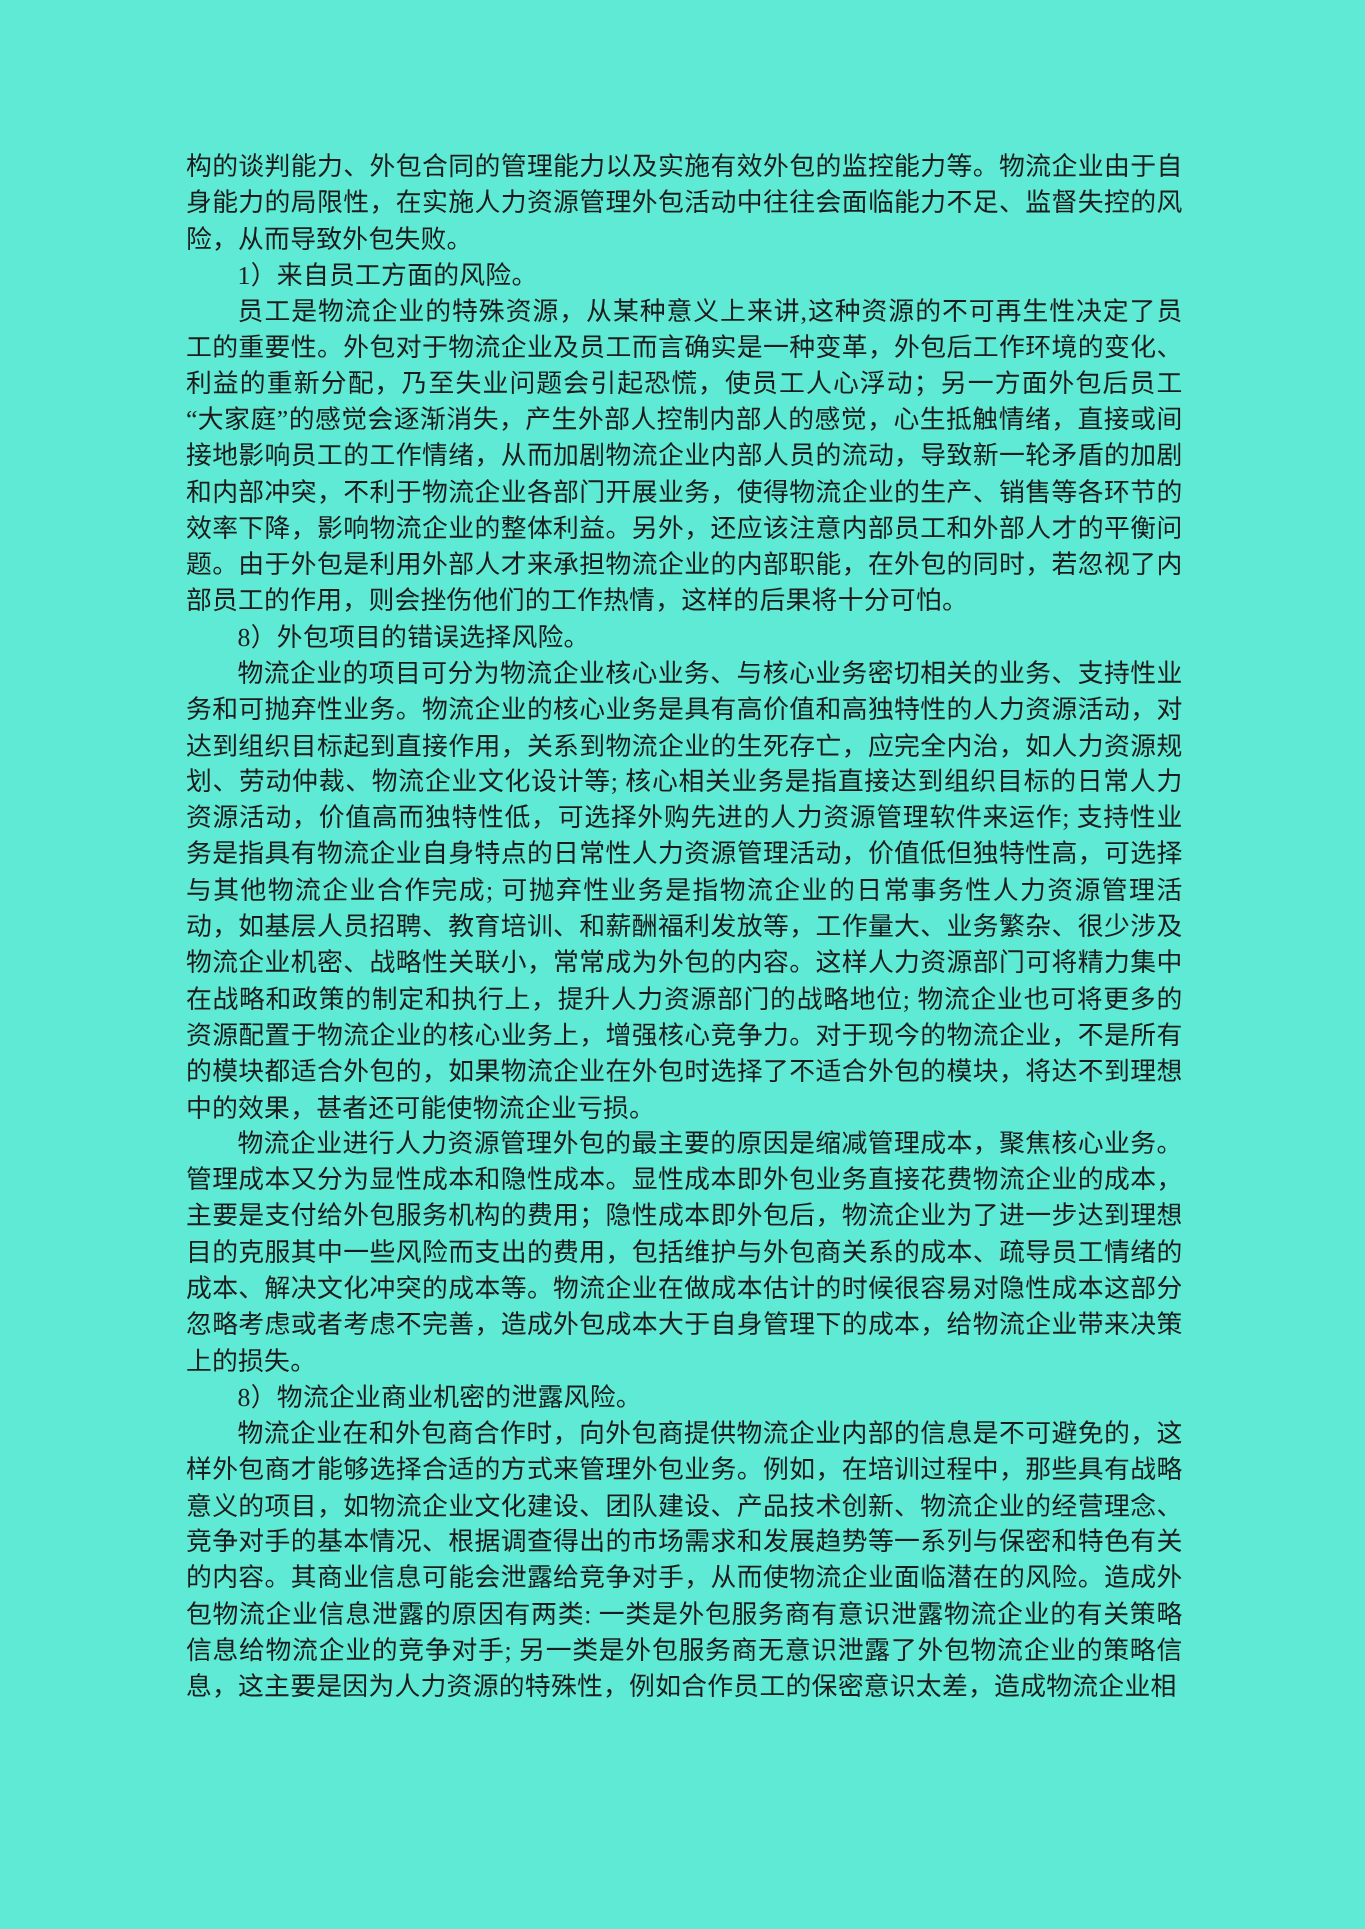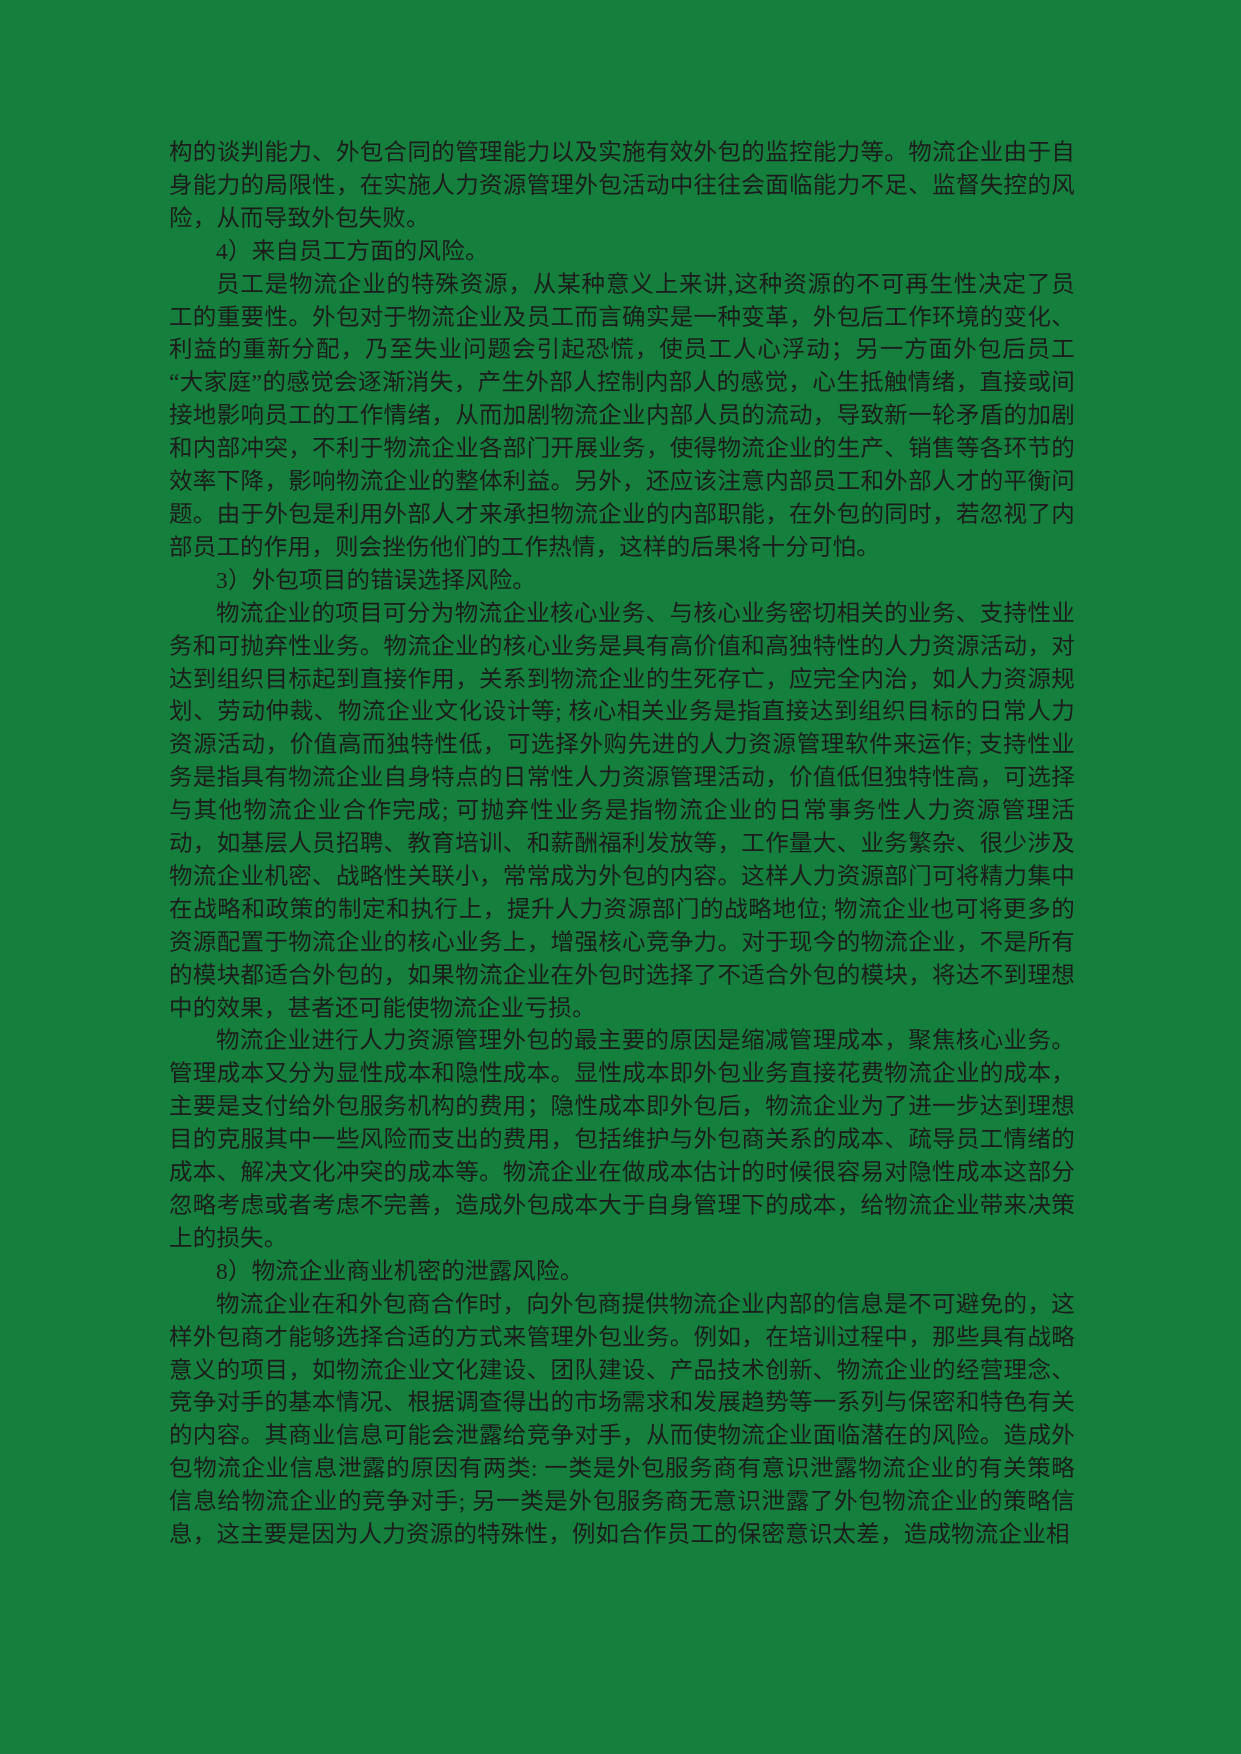--- a/index.html
+++ b/index.html
@@ -4,21 +4,21 @@
 <style>
   html, body {
     margin: 0;
     padding: 0;
     background: #ffffff;
   }
   .page {
     position: relative;
     width: 1241px;
     height: 1754px;
-    background: #15803d;
+    background: #5eead4;
     overflow: hidden;
     font-family: "Liberation Serif", "DejaVu Serif", serif;
   }
   .textblock {
     position: absolute;
     left: 169px;
     top: 136px;
     width: 906px;
     color: #1c1c1c;
     font-size: 23.5px;
@@ -35,21 +35,21 @@
   .textblock p.indent {
     text-indent: 2em;
   }
 </style>
 </head>
 <body>
 
 <div class="page">
   <div class="textblock">
     <p>构的谈判能力、外包合同的管理能力以及实施有效外包的监控能力等。物流企业由于自身能力的局限性，在实施人力资源管理外包活动中往往会面临能力不足、监督失控的风险，从而导致外包失败。</p>
-    <p class="indent">4）来自员工方面的风险。</p>
+    <p class="indent">1）来自员工方面的风险。</p>
     <p class="indent">员工是物流企业的特殊资源，从某种意义上来讲,这种资源的不可再生性决定了员工的重要性。外包对于物流企业及员工而言确实是一种变革，外包后工作环境的变化、利益的重新分配，乃至失业问题会引起恐慌，使员工人心浮动；另一方面外包后员工“大家庭”的感觉会逐渐消失，产生外部人控制内部人的感觉，心生抵触情绪，直接或间接地影响员工的工作情绪，从而加剧物流企业内部人员的流动，导致新一轮矛盾的加剧和内部冲突，不利于物流企业各部门开展业务，使得物流企业的生产、销售等各环节的效率下降，影响物流企业的整体利益。另外，还应该注意内部员工和外部人才的平衡问题。由于外包是利用外部人才来承担物流企业的内部职能，在外包的同时，若忽视了内部员工的作用，则会挫伤他们的工作热情，这样的后果将十分可怕。</p>
-    <p class="indent">3）外包项目的错误选择风险。</p>
+    <p class="indent">8）外包项目的错误选择风险。</p>
     <p class="indent">物流企业的项目可分为物流企业核心业务、与核心业务密切相关的业务、支持性业务和可抛弃性业务。物流企业的核心业务是具有高价值和高独特性的人力资源活动，对达到组织目标起到直接作用，关系到物流企业的生死存亡，应完全内治，如人力资源规划、劳动仲裁、物流企业文化设计等; 核心相关业务是指直接达到组织目标的日常人力资源活动，价值高而独特性低，可选择外购先进的人力资源管理软件来运作; 支持性业务是指具有物流企业自身特点的日常性人力资源管理活动，价值低但独特性高，可选择与其他物流企业合作完成; 可抛弃性业务是指物流企业的日常事务性人力资源管理活动，如基层人员招聘、教育培训、和薪酬福利发放等，工作量大、业务繁杂、很少涉及物流企业机密、战略性关联小，常常成为外包的内容。这样人力资源部门可将精力集中在战略和政策的制定和执行上，提升人力资源部门的战略地位; 物流企业也可将更多的资源配置于物流企业的核心业务上，增强核心竞争力。对于现今的物流企业，不是所有的模块都适合外包的，如果物流企业在外包时选择了不适合外包的模块，将达不到理想中的效果，甚者还可能使物流企业亏损。</p>
     <p class="indent">物流企业进行人力资源管理外包的最主要的原因是缩减管理成本，聚焦核心业务。管理成本又分为显性成本和隐性成本。显性成本即外包业务直接花费物流企业的成本，主要是支付给外包服务机构的费用；隐性成本即外包后，物流企业为了进一步达到理想目的克服其中一些风险而支出的费用，包括维护与外包商关系的成本、疏导员工情绪的成本、解决文化冲突的成本等。物流企业在做成本估计的时候很容易对隐性成本这部分忽略考虑或者考虑不完善，造成外包成本大于自身管理下的成本，给物流企业带来决策上的损失。</p>
     <p class="indent">8）物流企业商业机密的泄露风险。</p>
     <p class="indent">物流企业在和外包商合作时，向外包商提供物流企业内部的信息是不可避免的，这样外包商才能够选择合适的方式来管理外包业务。例如，在培训过程中，那些具有战略意义的项目，如物流企业文化建设、团队建设、产品技术创新、物流企业的经营理念、竞争对手的基本情况、根据调查得出的市场需求和发展趋势等一系列与保密和特色有关的内容。其商业信息可能会泄露给竞争对手，从而使物流企业面临潜在的风险。造成外包物流企业信息泄露的原因有两类: 一类是外包服务商有意识泄露物流企业的有关策略信息给物流企业的竞争对手; 另一类是外包服务商无意识泄露了外包物流企业的策略信息，这主要是因为人力资源的特殊性，例如合作员工的保密意识太差，造成物流企业相</p>
   </div>
 </div>
 
 </body></html>

